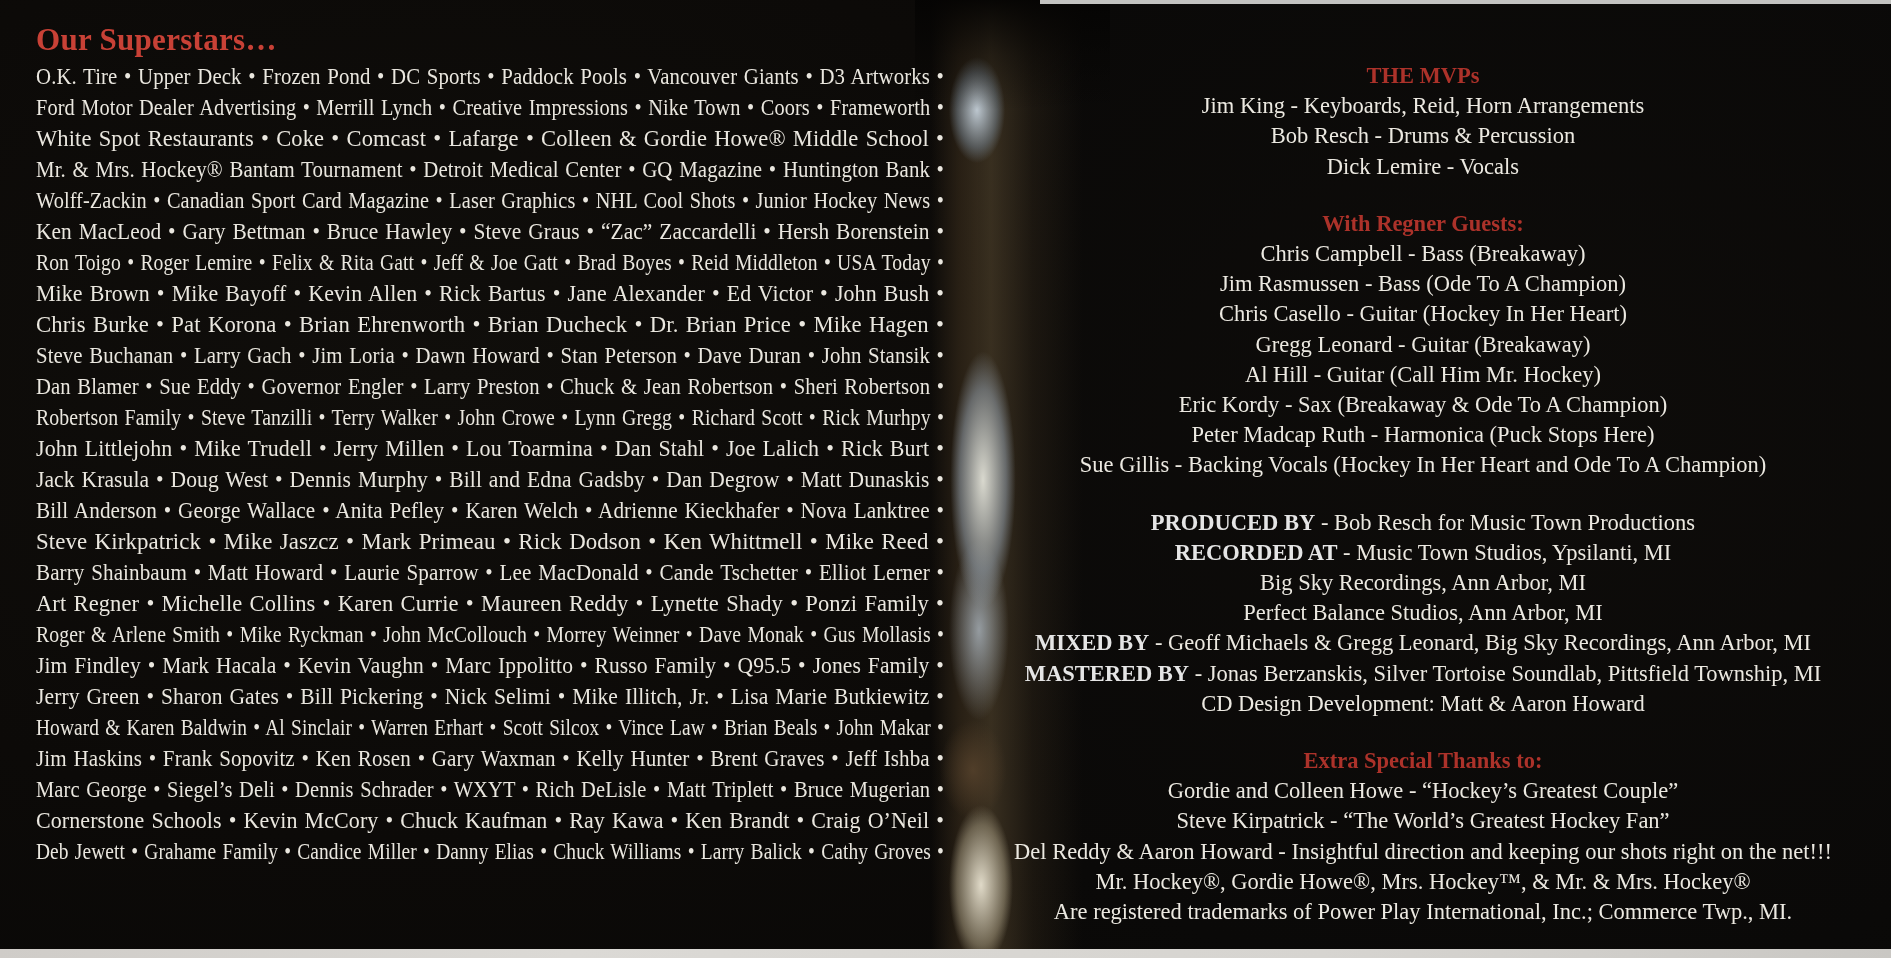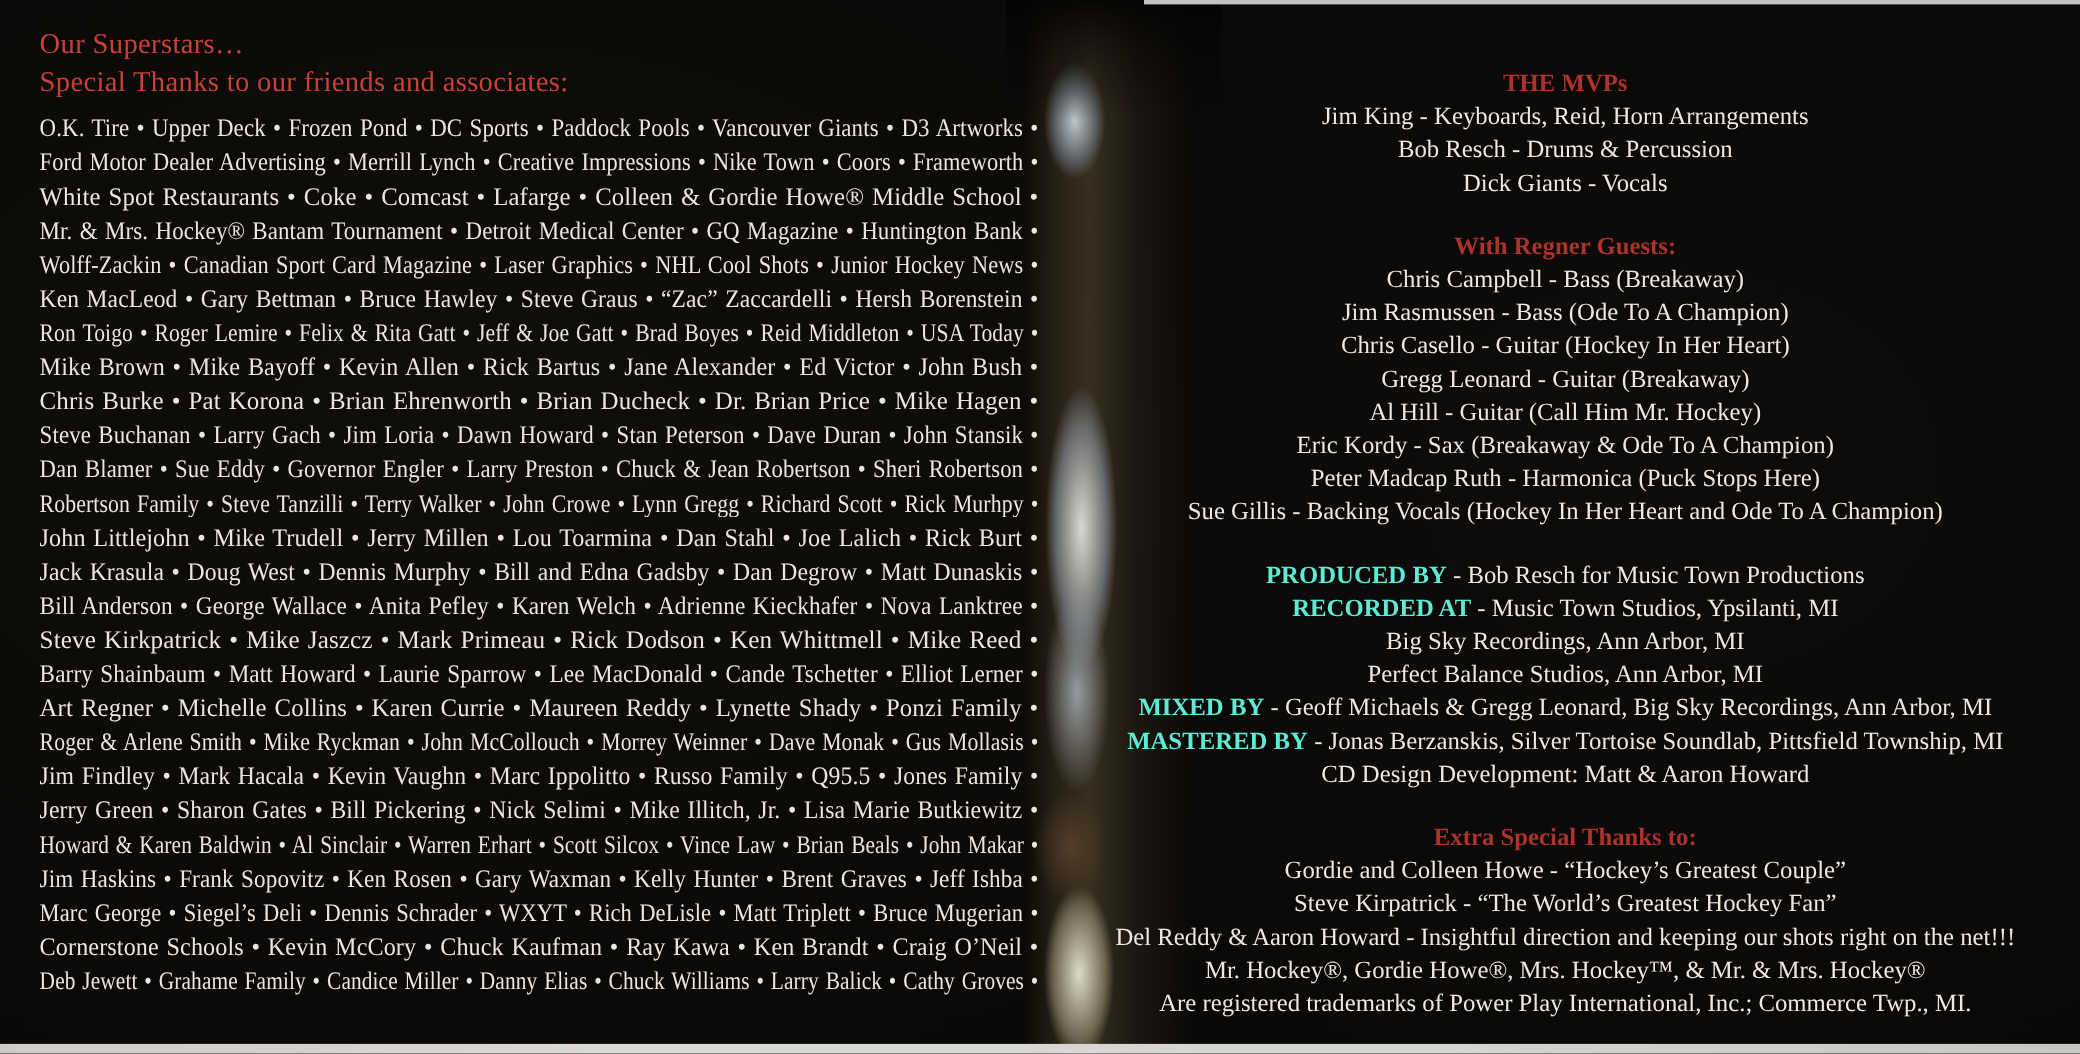--- a/index.html
+++ b/index.html
@@ -24,46 +24,45 @@
       linear-gradient(180deg, rgba(5,4,3,0.95) 0px, rgba(5,4,3,0.4) 55px, rgba(5,4,3,0) 110px),
       radial-gradient(ellipse 36px 68px at 62px 110px, rgba(200,212,222,0.92) 0%, rgba(130,148,165,0.45) 55%, rgba(0,0,0,0) 78%),
       radial-gradient(ellipse 42px 165px at 68px 480px, rgba(226,226,216,0.95) 0%, rgba(148,160,172,0.55) 55%, rgba(0,0,0,0) 78%),
       radial-gradient(ellipse 40px 120px at 64px 630px, rgba(182,194,205,0.75) 0%, rgba(0,0,0,0) 75%),
       radial-gradient(ellipse 42px 62px at 58px 770px, rgba(86,66,44,0.85) 0%, rgba(0,0,0,0) 80%),
       radial-gradient(ellipse 40px 100px at 66px 885px, rgba(233,227,209,0.95) 0%, rgba(168,158,132,0.5) 60%, rgba(0,0,0,0) 80%),
       linear-gradient(90deg, rgba(0,0,0,0) 0px, rgba(0,0,0,0) 16px, rgba(62,48,30,0.55) 44px, rgba(112,92,60,0.45) 76px, rgba(72,57,36,0.28) 118px, rgba(0,0,0,0) 168px);}
 
   
   .left-content{position:absolute;left:36px;top:22px;width:908px;z-index:3;}
-  .red-heading{margin:0;color:#c84136;font-weight:normal;font-size:26px;line-height:35px;letter-spacing:0.3px;}
+  .red-heading{margin:0;color:#c84136;font-weight:bold;font-size:31px;line-height:35px;letter-spacing:0.3px;}
   .red-heading.second{margin-bottom:9px;}
   .sponsor-list{margin-top:4px;}
   .sponsor-line{color:#eae7df;font-size:23px;line-height:31px;white-space:nowrap;
     width:max-content;transform-origin:0 50%;letter-spacing:0.1px;word-spacing:1.5px;}
 
   
   .right-content{position:absolute;left:948px;top:33px;width:950px;z-index:3;
     display:flex;flex-direction:column;align-items:center;color:#ece9e1;
     font-size:22.5px;line-height:30.2px;margin-top:28px;}
   .credit-section{display:flex;flex-direction:column;align-items:center;margin:0 0 27px 0;}
   .credit-section:last-child{margin-bottom:0;}
   .credit-line{white-space:nowrap;transform-origin:50% 50%;}
   .section-title{color:#ac322a;font-weight:bold;white-space:nowrap;}
-  .red-label{color:#5eead4;font-weight:bold;}
+  .red-label{color:#e5e5e5;font-weight:bold;}
 </style>
 </head>
 <body>
 
 <div class="page page-left"></div>
 <div class="page page-right"></div>
 <div class="fold"></div>
 
 <div class="left-content">
   <h1 class="red-heading">Our Superstars…</h1>
-  <h1 class="red-heading second">Special Thanks to our friends and associates:</h1>
   <div class="sponsor-list">
       <div class="sponsor-line" style="transform: scaleX(0.90527);">O.K. Tire • Upper Deck • Frozen Pond • DC Sports • Paddock Pools • Vancouver Giants • D3 Artworks •</div>
       <div class="sponsor-line" style="transform: scaleX(0.884263);">Ford Motor Dealer Advertising • Merrill Lynch • Creative Impressions • Nike Town • Coors • Frameworth •</div>
       <div class="sponsor-line" style="transform: scaleX(0.979405);">White Spot Restaurants • Coke • Comcast • Lafarge • Colleen &amp; Gordie Howe® Middle School •</div>
       <div class="sponsor-line" style="transform: scaleX(0.907121);">Mr. &amp; Mrs. Hockey® Bantam Tournament • Detroit Medical Center • GQ Magazine • Huntington Bank •</div>
       <div class="sponsor-line" style="transform: scaleX(0.883645);">Wolff-Zackin • Canadian Sport Card Magazine • Laser Graphics • NHL Cool Shots • Junior Hockey News •</div>
       <div class="sponsor-line" style="transform: scaleX(0.929495);">Ken MacLeod • Gary Bettman • Bruce Hawley • Steve Graus • “Zac” Zaccardelli • Hersh Borenstein •</div>
       <div class="sponsor-line" style="transform: scaleX(0.854098);">Ron Toigo • Roger Lemire • Felix &amp; Rita Gatt • Jeff &amp; Joe Gatt • Brad Boyes • Reid Middleton • USA Today •</div>
       <div class="sponsor-line" style="transform: scaleX(0.953578);">Mike Brown • Mike Bayoff • Kevin Allen • Rick Bartus • Jane Alexander • Ed Victor • John Bush •</div>
       <div class="sponsor-line" style="transform: scaleX(0.986286);">Chris Burke • Pat Korona • Brian Ehrenworth • Brian Ducheck • Dr. Brian Price • Mike Hagen •</div>
@@ -83,21 +82,21 @@
       <div class="sponsor-line" style="transform: scaleX(0.915611);">Jim Haskins • Frank Sopovitz • Ken Rosen • Gary Waxman • Kelly Hunter • Brent Graves • Jeff Ishba •</div>
       <div class="sponsor-line" style="transform: scaleX(0.890756);">Marc George • Siegel’s Deli • Dennis Schrader • WXYT • Rich DeLisle • Matt Triplett • Bruce Mugerian •</div>
       <div class="sponsor-line" style="transform: scaleX(0.9548);">Cornerstone Schools • Kevin McCory • Chuck Kaufman • Ray Kawa • Ken Brandt • Craig O’Neil •</div>
       <div class="sponsor-line" style="transform: scaleX(0.845229);">Deb Jewett • Grahame Family • Candice Miller • Danny Elias • Chuck Williams • Larry Balick • Cathy Groves •</div>
     </div>
 </div>
 
 <div class="right-content">
   <div class="credit-section">
     <div class="section-title">THE MVPs</div>
-    <div style="display:contents"><div class="credit-line">Jim King - Keyboards, Reid, Horn Arrangements</div><div class="credit-line">Bob Resch - Drums &amp; Percussion</div><div class="credit-line">Dick Giants - Vocals</div></div>
+    <div style="display:contents"><div class="credit-line">Jim King - Keyboards, Reid, Horn Arrangements</div><div class="credit-line">Bob Resch - Drums &amp; Percussion</div><div class="credit-line">Dick Lemire - Vocals</div></div>
   </div>
 
   <div class="credit-section">
     <div class="section-title">With Regner Guests:</div>
     <div style="display:contents"><div class="credit-line">Chris Campbell - Bass (Breakaway)</div><div class="credit-line">Jim Rasmussen - Bass (Ode To A Champion)</div><div class="credit-line">Chris Casello - Guitar (Hockey In Her Heart)</div><div class="credit-line">Gregg Leonard - Guitar (Breakaway)</div><div class="credit-line">Al Hill - Guitar (Call Him Mr. Hockey)</div><div class="credit-line">Eric Kordy - Sax (Breakaway &amp; Ode To A Champion)</div><div class="credit-line">Peter Madcap Ruth - Harmonica (Puck Stops Here)</div><div class="credit-line">Sue Gillis - Backing Vocals (Hockey In Her Heart and Ode To A Champion)</div></div>
   </div>
 
   <div class="credit-section">
     <div style="display:contents"><div class="credit-line"><span class="red-label">PRODUCED BY</span><span> - Bob Resch for Music Town Productions</span></div><div class="credit-line"><span class="red-label">RECORDED AT</span><span> - Music Town Studios, Ypsilanti, MI</span></div><div class="credit-line"><span>Big Sky Recordings, Ann Arbor, MI</span></div><div class="credit-line"><span>Perfect Balance Studios, Ann Arbor, MI</span></div><div class="credit-line"><span class="red-label">MIXED BY</span><span> - Geoff Michaels &amp; Gregg Leonard, Big Sky Recordings, Ann Arbor, MI</span></div><div class="credit-line"><span class="red-label">MASTERED BY</span><span> - Jonas Berzanskis, Silver Tortoise Soundlab, Pittsfield Township, MI</span></div><div class="credit-line"><span>CD Design Development: Matt &amp; Aaron Howard</span></div></div>
   </div>

